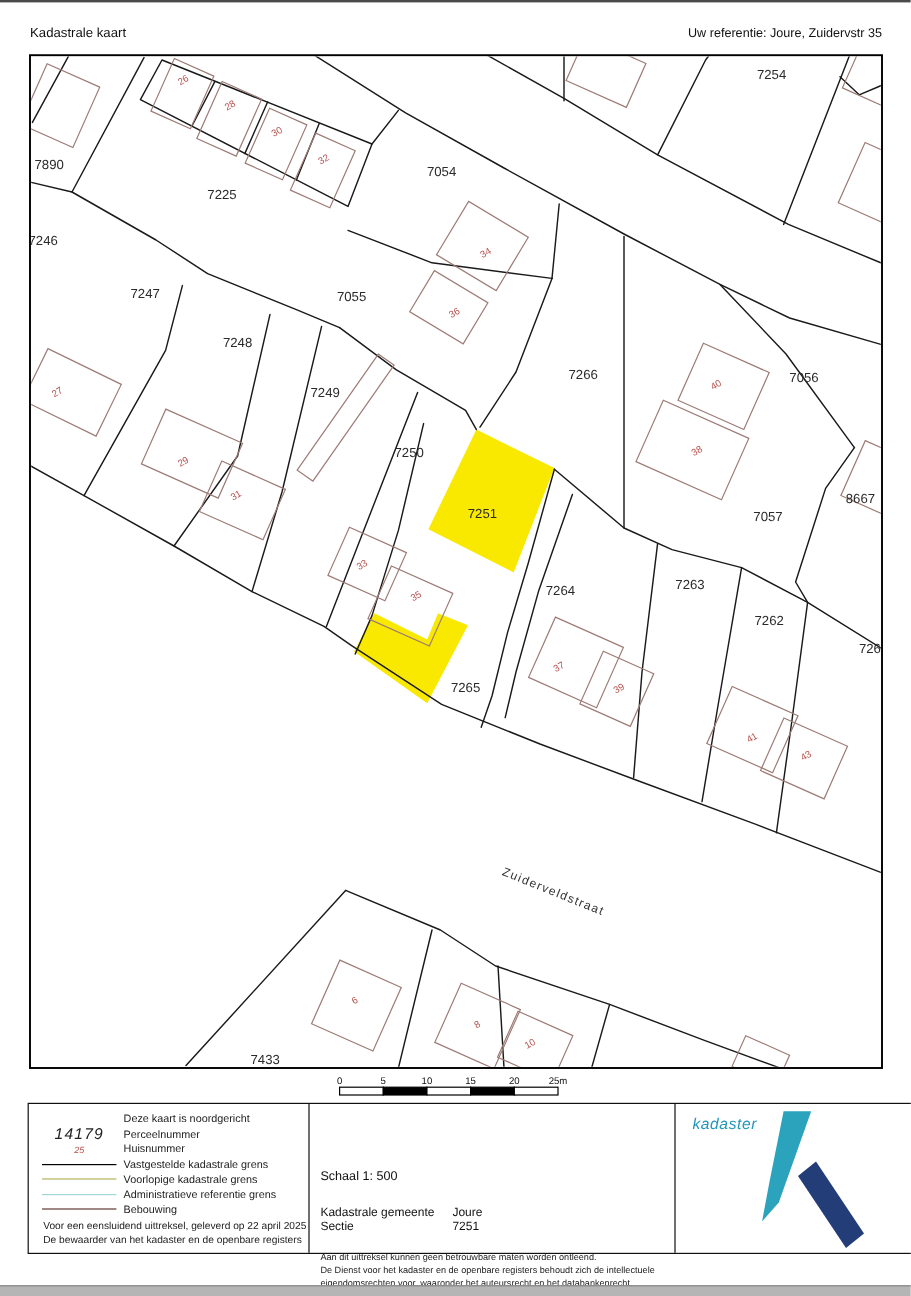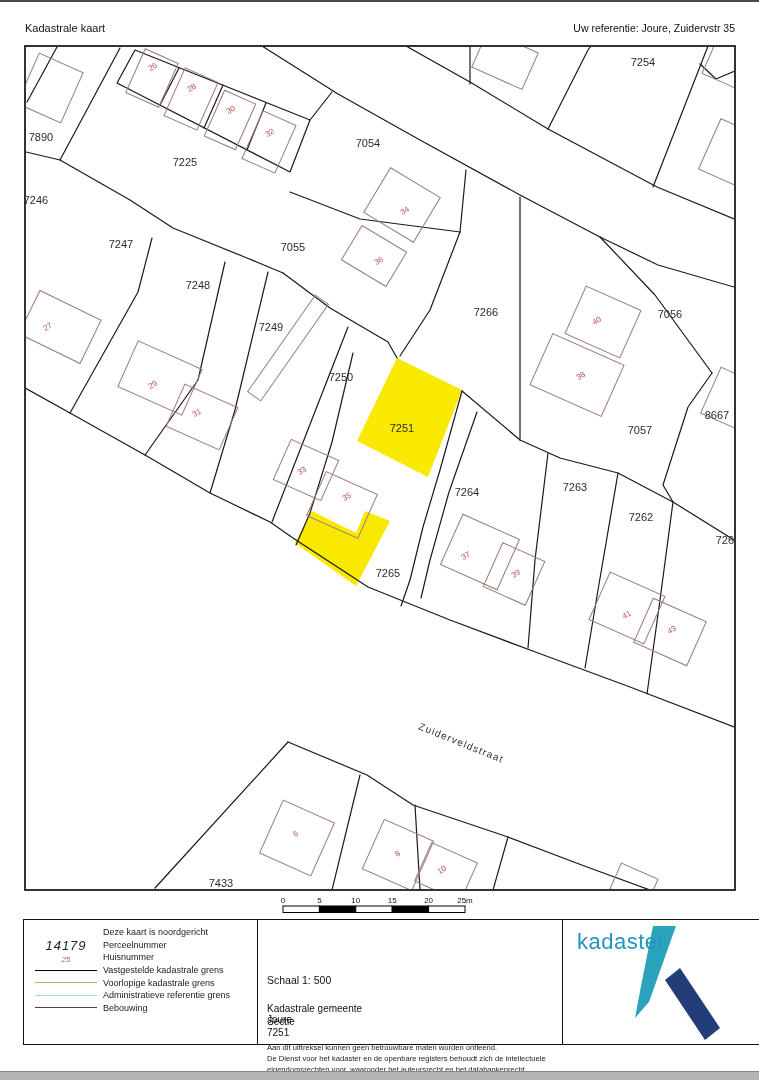--- a/index.html
+++ b/index.html
@@ -25,24 +25,24 @@
   .f-right{flex:1;position:relative;}
   .lrow{display:flex;align-items:center;height:12.6px;}
   .lsample{width:64px;flex:none;margin-left:10px;margin-right:5px;text-align:center;}
   .llabel{font-size:9px;color:#222;white-space:nowrap;}
   .sample-perceel{font-style:italic;font-size:13px;letter-spacing:1px;color:#222;}
   .sample-huis{font-style:italic;font-size:7.5px;color:var(--rednum);}
   .sample-line{display:block;width:62px;height:0;border-top-style:solid;margin:0 auto;}
   .f-left-note{position:absolute;left:12px;bottom:5px;font-size:8.5px;line-height:11.5px;color:#222;white-space:nowrap;}
   .schaal{font-size:10.5px;color:#111;margin-top:44px;}
   .info-grid{margin-top:17px;font-size:10px;color:#111;}
-  .info-row{display:flex;height:12.6px;align-items:flex-start;flex-direction:column;}
+  .info-row{display:flex;height:12.6px;align-items:flex-end;}
   .info-label{width:110px;flex:none;}
   .mid-disc{margin-top:14px;font-size:7.6px;line-height:11px;color:#222;white-space:nowrap;}
-  .logo-text{position:absolute;left:14px;top:9px;font-size:22px;color:var(--textblue);letter-spacing:0.5px;}
+  .logo-text{position:absolute;left:14px;top:9px;font-size:13px;font-style:italic;color:var(--textblue);letter-spacing:0.5px;}
   .logo-svg{position:absolute;left:0;top:0;}
 </style>
 </head>
 <body style="--yellow: #f9e900; --rednum: #b5524e; --bld: #9d7b76; --teal: #2ba3bd; --navy: #223d78; --textblue: #2196bd;">
 
 <div class="topband"></div>
 
 <div class="hdr-left">Kadastrale kaart</div>
 <div class="hdr-right">Uw referentie: Joure, Zuidervstr 35</div>
 
@@ -233,20 +233,24 @@
           </div>
           <div class="llabel">Administratieve referentie grens</div>
         </div>
         <div class="lrow">
           <div class="lsample">
             <span class="sample-line" style="border-top-color: rgb(94, 58, 56); border-top-width: 1.5px;"></span>
           </div>
           <div class="llabel">Bebouwing</div>
         </div>
       </div>
+    <div class="f-left-note" id="leftnote">
+        <div>Voor een eensluidend uittreksel, geleverd op 22 april 2025</div>
+        <div>De bewaarder van het kadaster en de openbare registers</div>
+      </div>
   </div>
   <div class="f-mid">
     <div class="schaal">Schaal 1: 500</div>
     <div class="info-grid" id="infogrid">
         <div class="info-row">
           <div class="info-label">Kadastrale gemeente</div>
           <div class="info-value">Joure</div>
         </div>
         <div class="info-row">
           <div class="info-label">Sectie</div>

